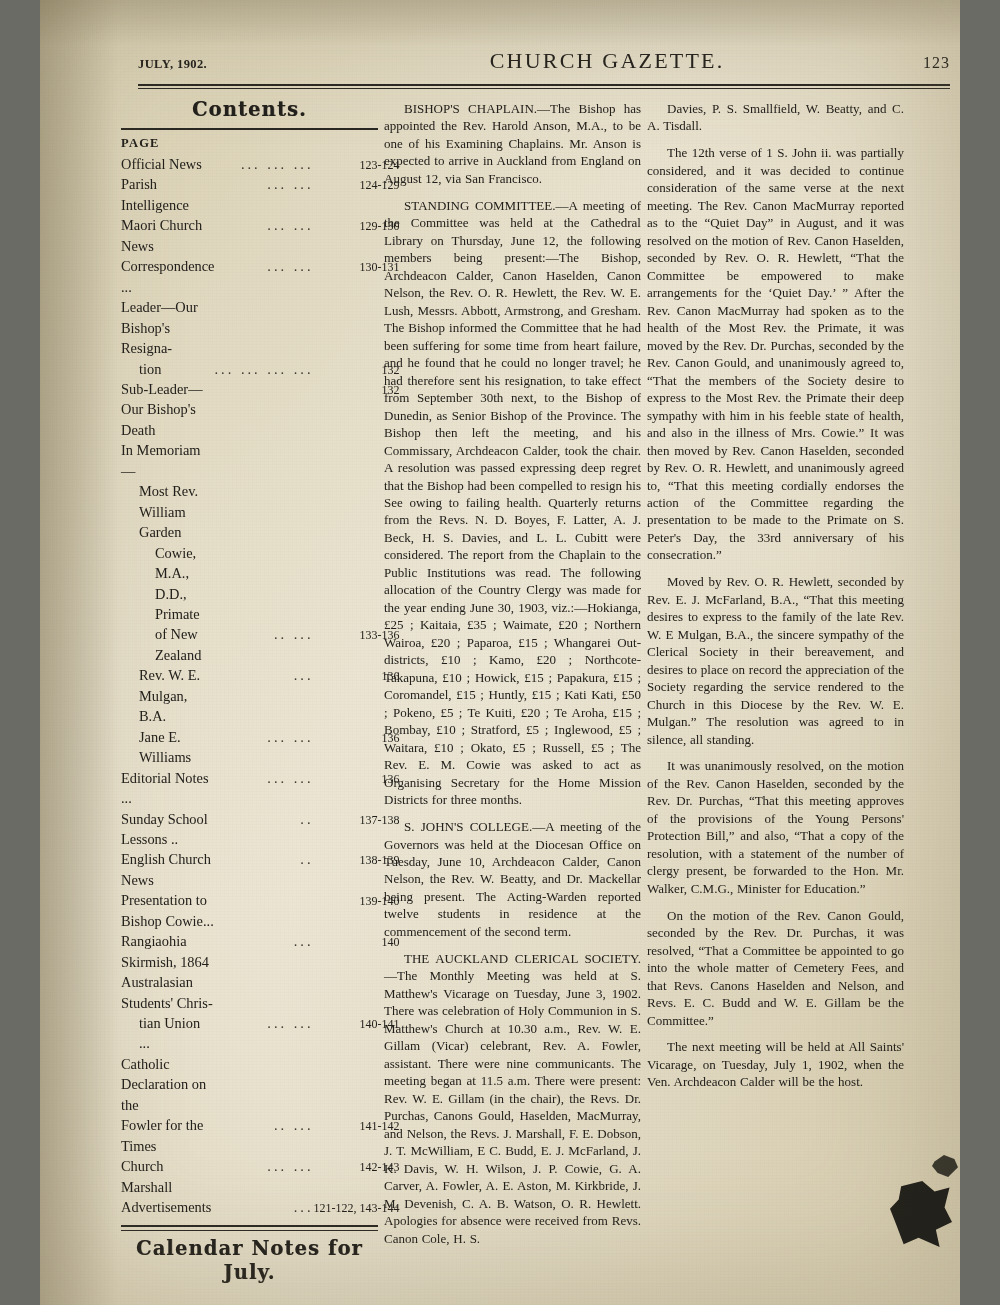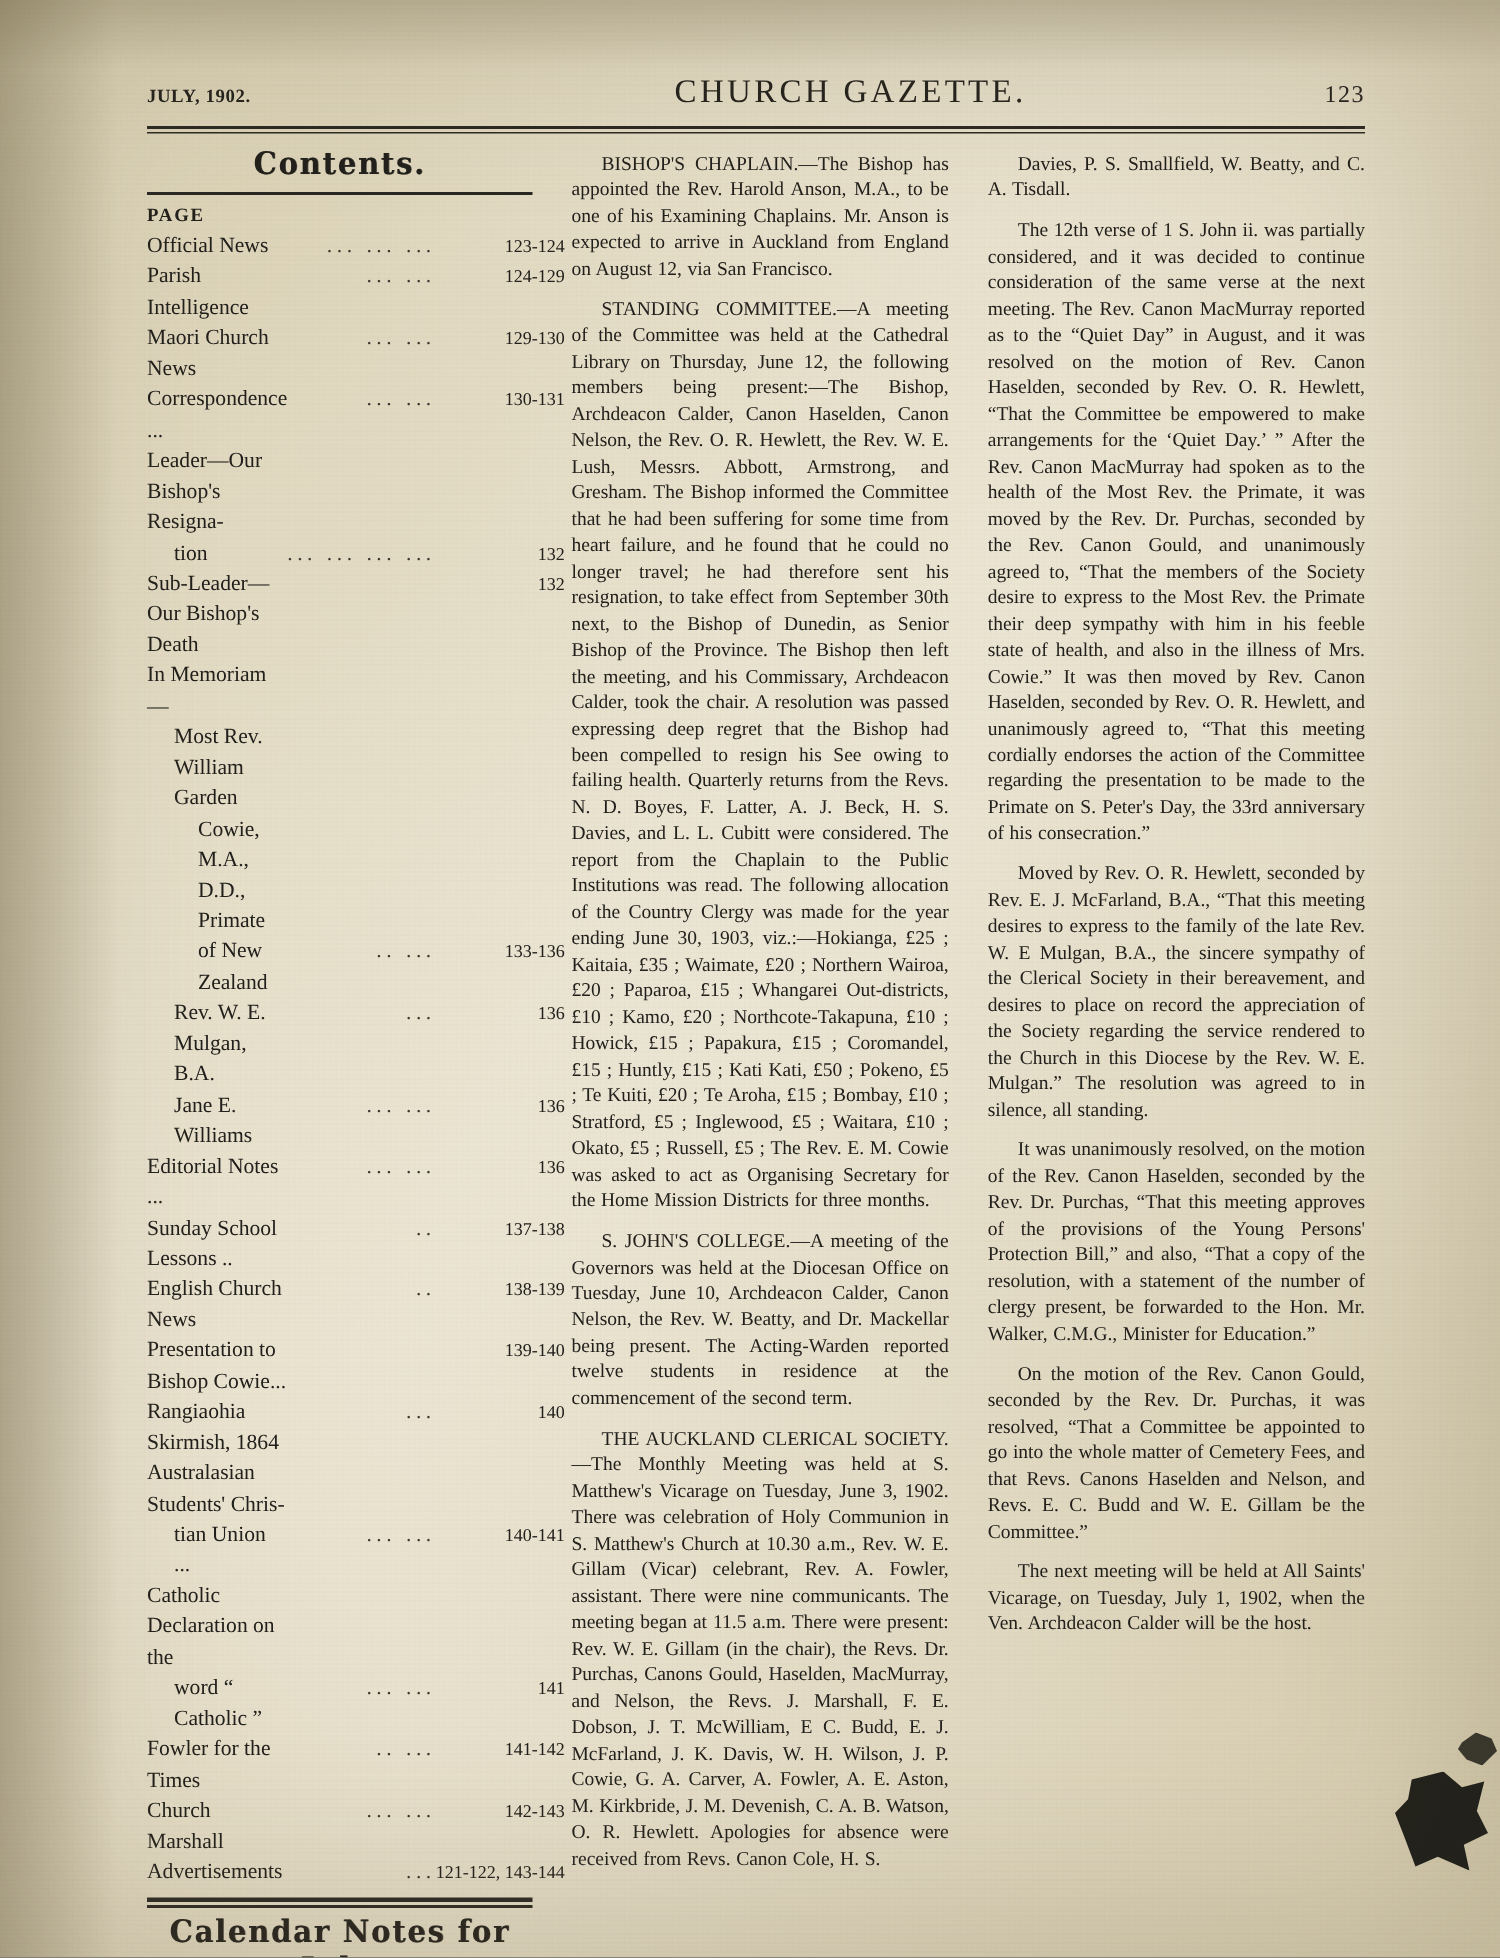--- a/index.html
+++ b/index.html
@@ -3,21 +3,21 @@
 <meta charset="utf-8">
 <title>Church Gazette — July 1902, page 123</title>
 <style>
   html, body {
     margin: 0;
     padding: 0;
     background: #6b6b66;
   }
   .page {
     position: relative;
-    width: 1000px;
+    width: 920px;
     height: 1305px;
     margin: 0 auto;
     background:
       radial-gradient(ellipse at 18% 12%, rgba(206,196,160,0.40) 0%, rgba(206,196,160,0) 46%),
       radial-gradient(ellipse at 88% 82%, rgba(198,186,150,0.42) 0%, rgba(198,186,150,0) 50%),
       radial-gradient(ellipse at 50% 50%, #efeadb 0%, #e9e2cf 58%, #ded5bc 100%);
     overflow: hidden;
     font-family: "Liberation Serif", "DejaVu Serif", serif;
     color: #22201c;
     text-decoration: underline;
@@ -95,24 +95,24 @@
     content: "";
     position: absolute; left: 0; width: 100%;
     background: #2a2823;
   }
   .rule-double::before { top: 0; height: 2px; }
   .rule-double::after { top: 4px; height: 1px; }
 
   
   .columns {
     position: absolute;
-    left: 98px; top: 96px;
+    left: 81px; top: 96px;
     width: 812px; height: 1180px;
     display: flex;
-    gap: 26px;
+    gap: 6px;
   }
   .col { width: 257px; }
   .col.mid, .col.right { padding-top: 4px; }
 
   
   .panel-head {
     text-align: center;
     font-family: "DejaVu Serif", "Liberation Serif", serif;
     font-weight: bold;
     font-size: 19px;
@@ -314,25 +314,20 @@
             <tr class="indent1">
               <td class="c-title">tian Union ...</td>
               <td class="c-dots">...      ...</td>
               <td class="c-page">140-141</td>
             </tr>
             <tr>
               <td class="c-title">Catholic Declaration on the</td>
               <td class="c-dots"></td>
               <td class="c-page"></td>
             </tr>
-            <tr class="indent1">
-              <td class="c-title">word “ Catholic ”</td>
-              <td class="c-dots">...      ...</td>
-              <td class="c-page">141</td>
-            </tr>
             <tr>
               <td class="c-title">Fowler for the Times</td>
               <td class="c-dots">..      ...</td>
               <td class="c-page">141-142</td>
             </tr>
             <tr>
               <td class="c-title">Church Marshall</td>
               <td class="c-dots">...      ...</td>
               <td class="c-page">142-143</td>
             </tr>

